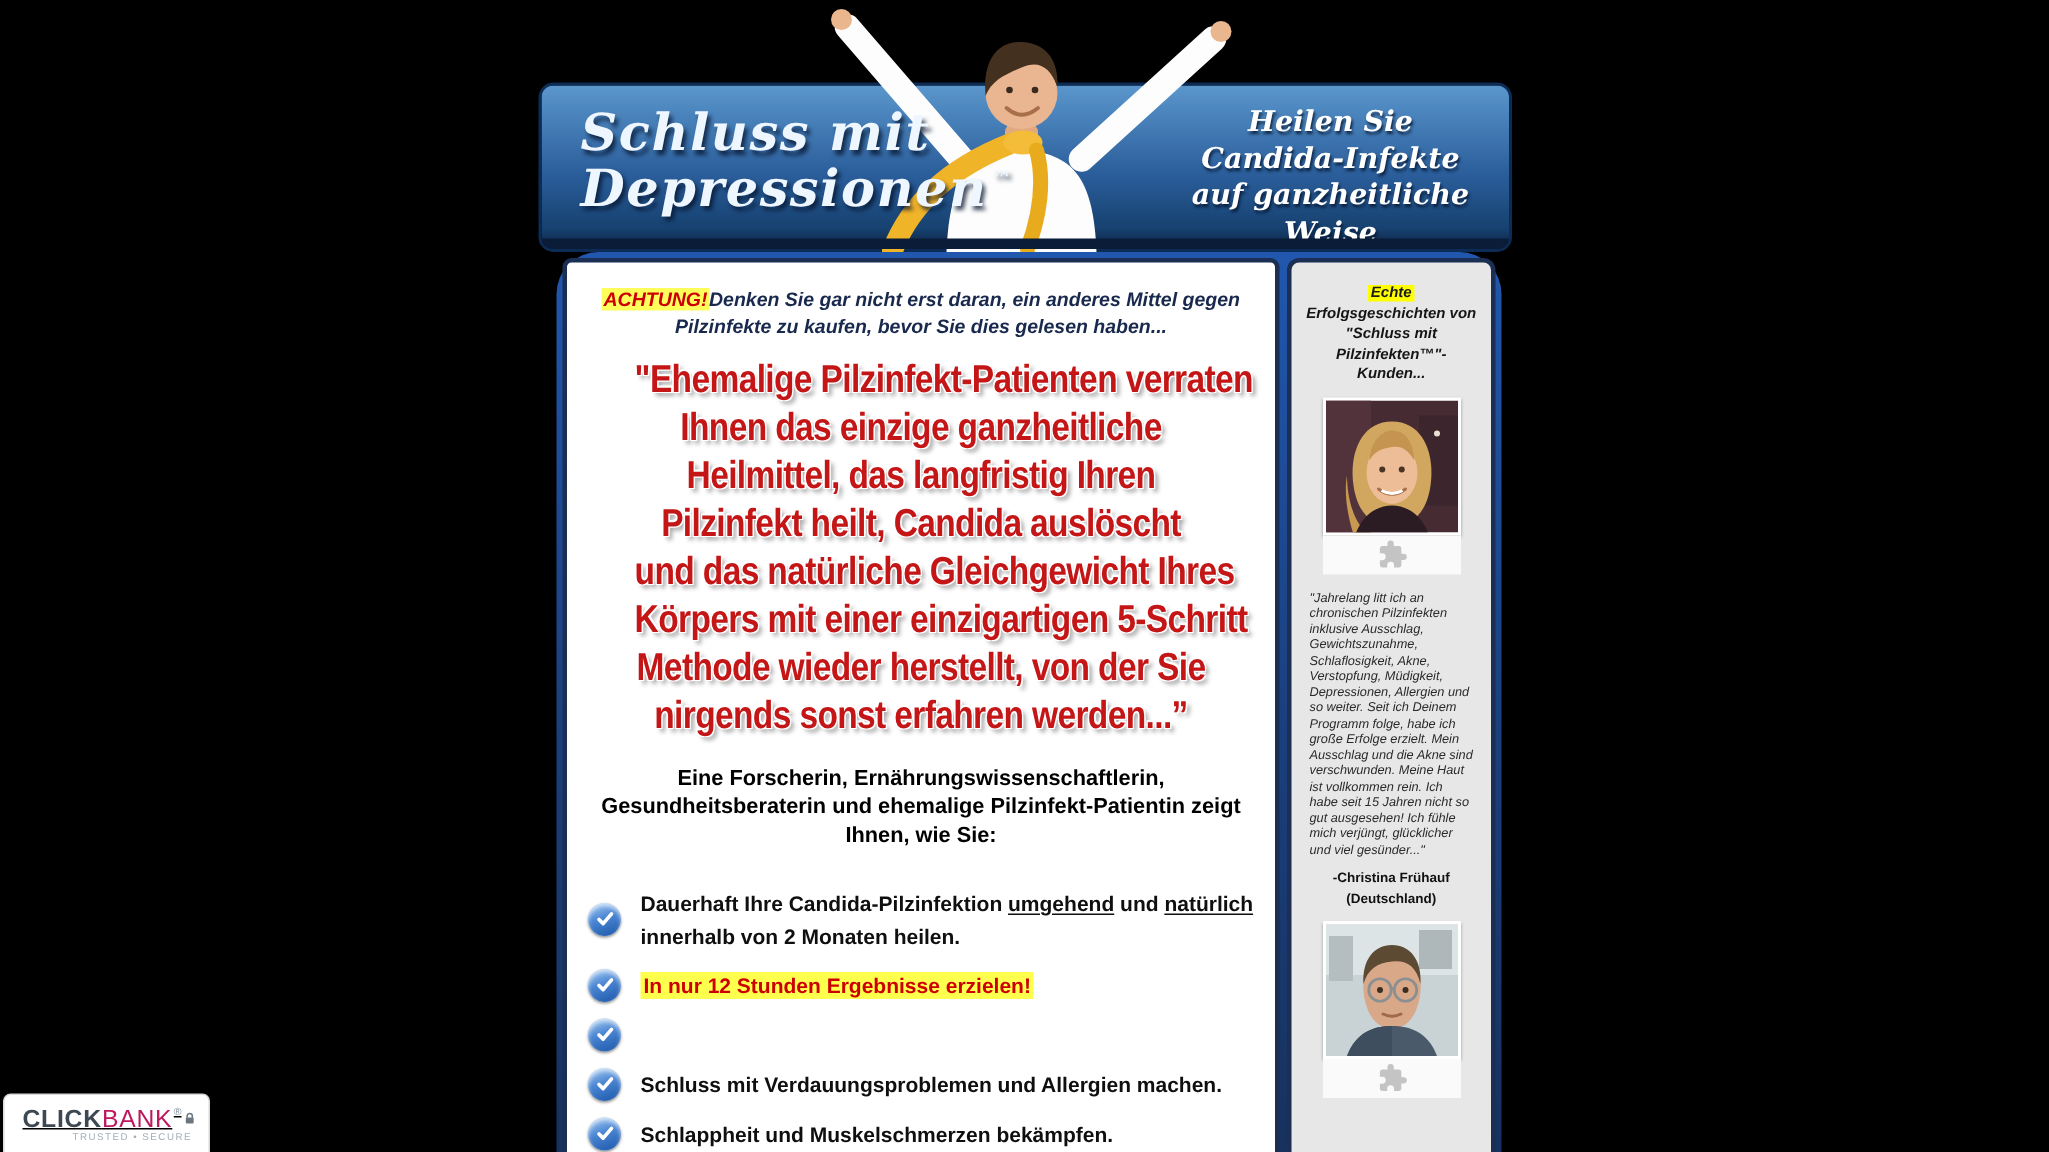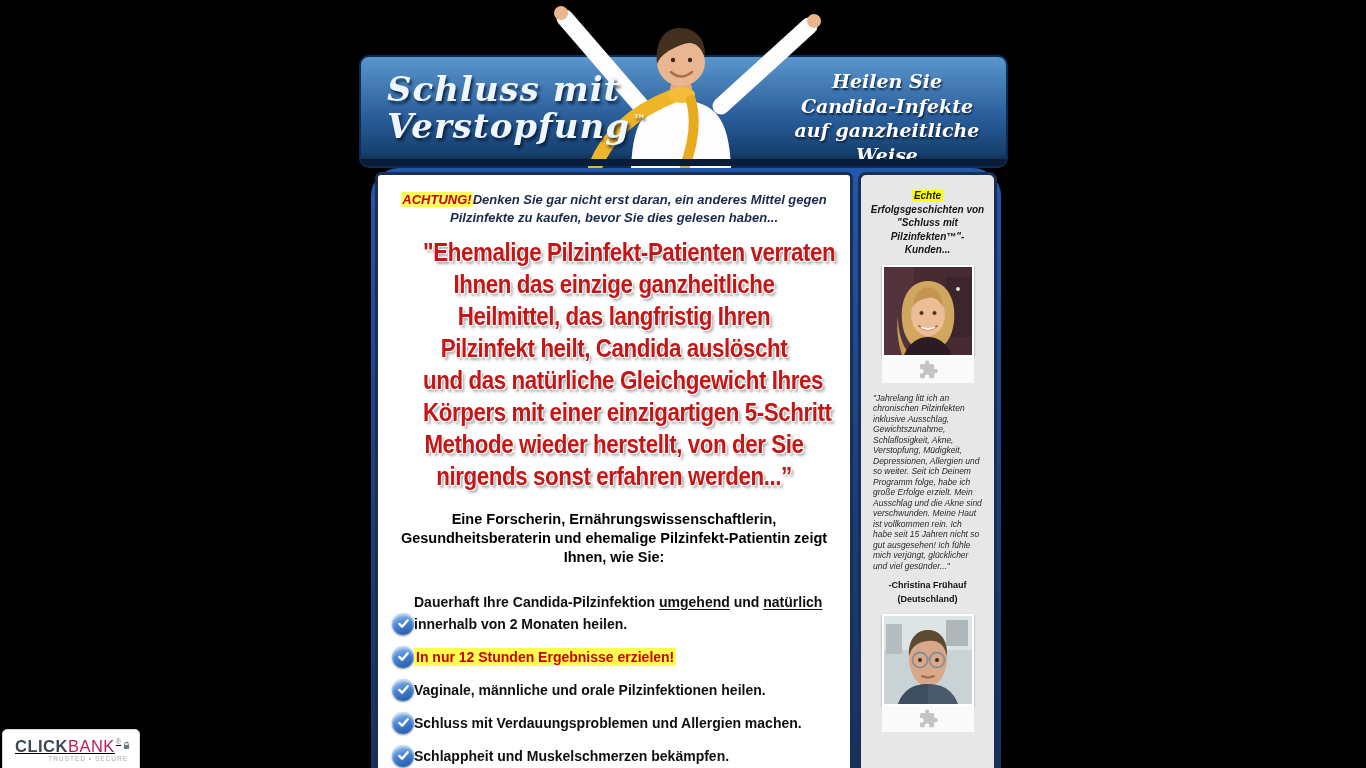--- a/index.html
+++ b/index.html
@@ -91,21 +91,21 @@
     text-shadow:-1px -1px 0 #fff, 1px -1px 0 #fff, -1px 1px 0 #fff,
                  1px 1px 0 #fff, 3px 3px 3px rgba(60,60,60,.45);
   }
   .subheadline {
     margin:18px auto 0; width:430px;
     text-align:center; font-weight:bold; font-size:14.5px;
     line-height:1.3; color:#000;
   }
   .checklist { margin-top:24px; list-style:none; }
   .checklist li {
-    display:flex; align-items:flex-end; 
+    display:flex; align-items:center; gap:13px;
     margin-bottom:11px;
     font-weight:bold; font-size:14px; line-height:22px; color:#0f0f0f;
   }
   .check-icon {
     flex:none; width:22px; height:22px; border-radius:50%;
     background:linear-gradient(160deg,#a8cdf2 0%, #4c87d4 45%, #1a55a8 100%);
     box-shadow:inset 0 2px 3px rgba(255,255,255,.65), 0 1px 2px rgba(0,0,0,.45);
     display:flex; align-items:center; justify-content:center;
   }
   .check-icon svg { width:13px; height:13px; }
@@ -174,21 +174,21 @@
     <circle cx="179" cy="60" r="2.2" fill="#3a2a1d"></circle>
     <path d="M160,72 Q170,81 181,72" stroke="#a96f48" stroke-width="2.5" fill="none" stroke-linecap="round"></path>
 
     <path d="M162,96 C122,112 96,136 84,167" stroke="#f0b429" stroke-width="14" fill="none" stroke-linecap="round"></path>
     <ellipse cx="171" cy="95" rx="13" ry="8" fill="#f3bd3a"></ellipse>
     <path d="M180,100 C186,122 182,144 174,166" stroke="#e8ab1e" stroke-width="10" fill="none" stroke-linecap="round"></path>
   </svg>
 
   <div class="logo">
     <div class="logo-line1">Schluss mit</div>
-    <div class="logo-line2"><span>Verstopfung</span><span class="logo-tm">™</span></div>
+    <div class="logo-line2"><span>Depressionen</span><span class="logo-tm">™</span></div>
   </div>
 
   <div class="tagline">
     <div class="tagline-main">
       <div>Heilen Sie Candida-Infekte</div>
       <div>auf  ganzheitliche Weise</div>
     </div>
     <div class="tagline-sub">
       <div>DAS EINZIGE KLINISCHE ERPROBTE,</div>
       <div>GANZHEITLICHE 5-SCHRITTE-SYSTEM</div>
@@ -233,21 +233,20 @@
             </svg>
           </span>
         <span><span class="hl-yellow">In nur 12 Stunden Ergebnisse erzielen!</span></span>
       </li>
       <li>
         <span class="check-icon">
             <svg viewBox="0 0 14 14">
               <path d="M2.5 7.5 L5.5 10.5 L11.5 3.5" stroke="#fff" stroke-width="2.6" fill="none" stroke-linecap="round" stroke-linejoin="round"></path>
             </svg>
           </span>
-        <span>Vaginale, männliche und orale Pilzinfektionen heilen.</span>
       </li>
       <li>
         <span class="check-icon">
             <svg viewBox="0 0 14 14">
               <path d="M2.5 7.5 L5.5 10.5 L11.5 3.5" stroke="#fff" stroke-width="2.6" fill="none" stroke-linecap="round" stroke-linejoin="round"></path>
             </svg>
           </span>
         <span>Schluss mit Verdauungsproblemen und Allergien machen.</span>
       </li>
       <li>

